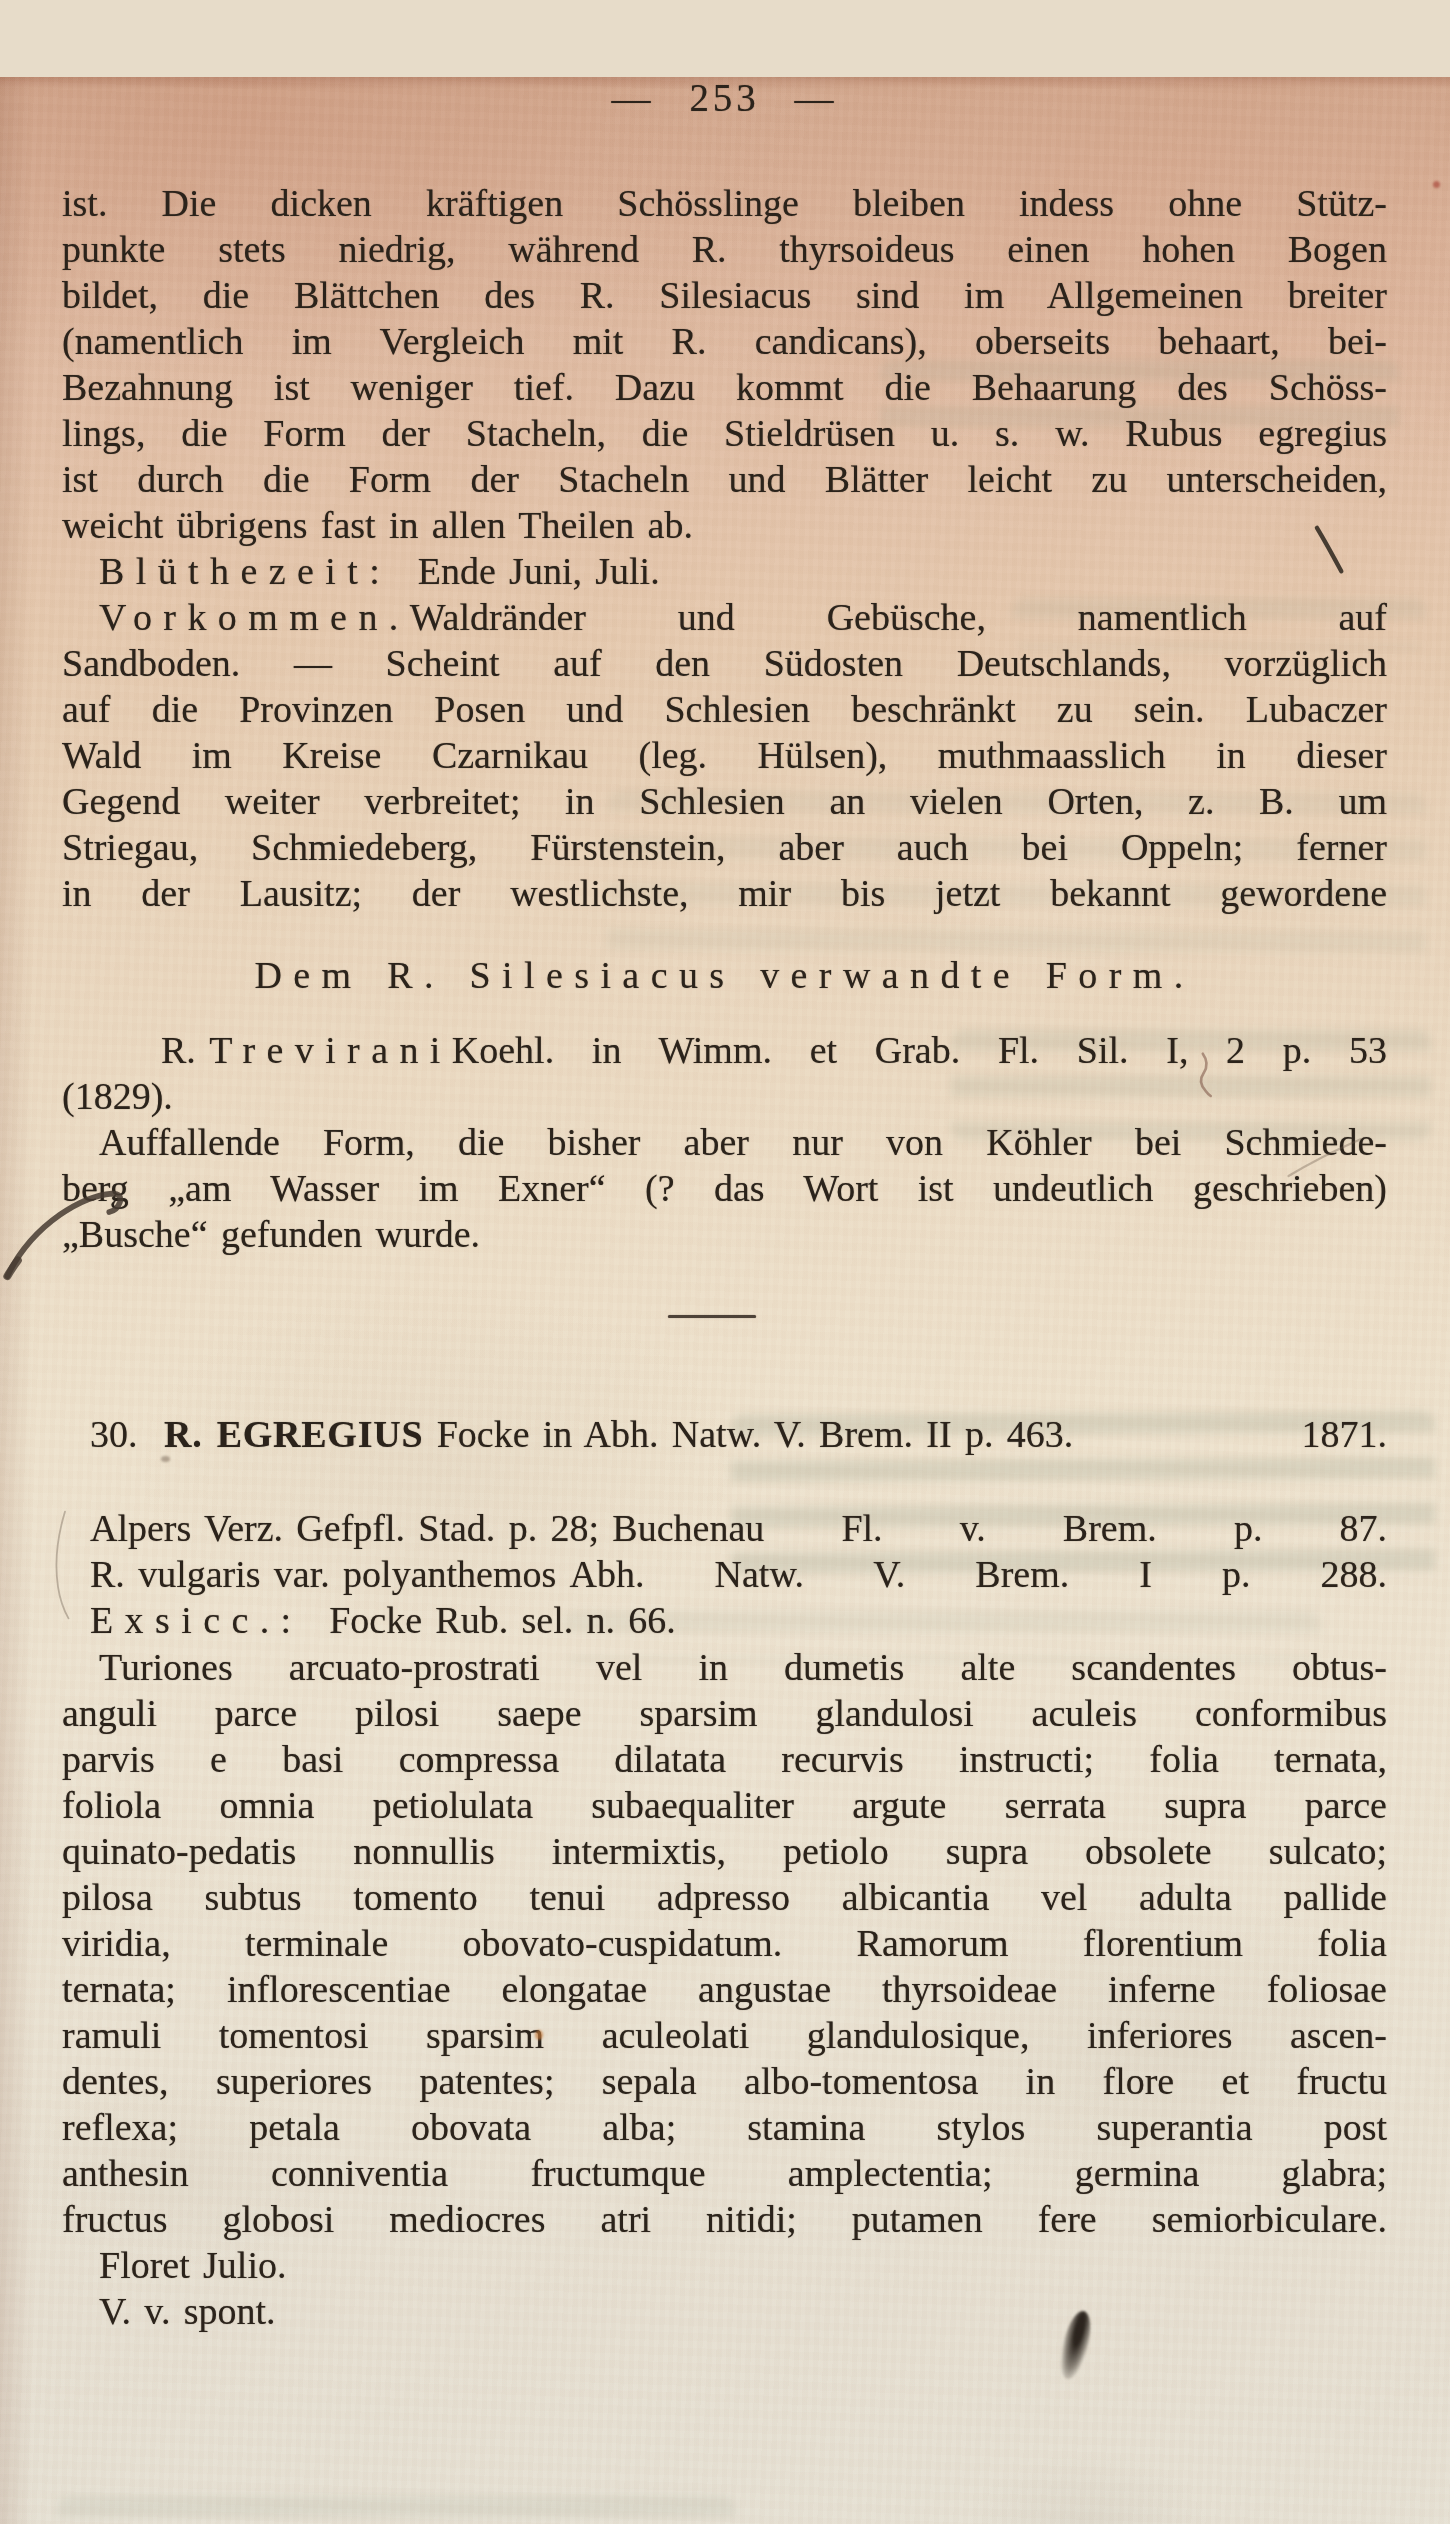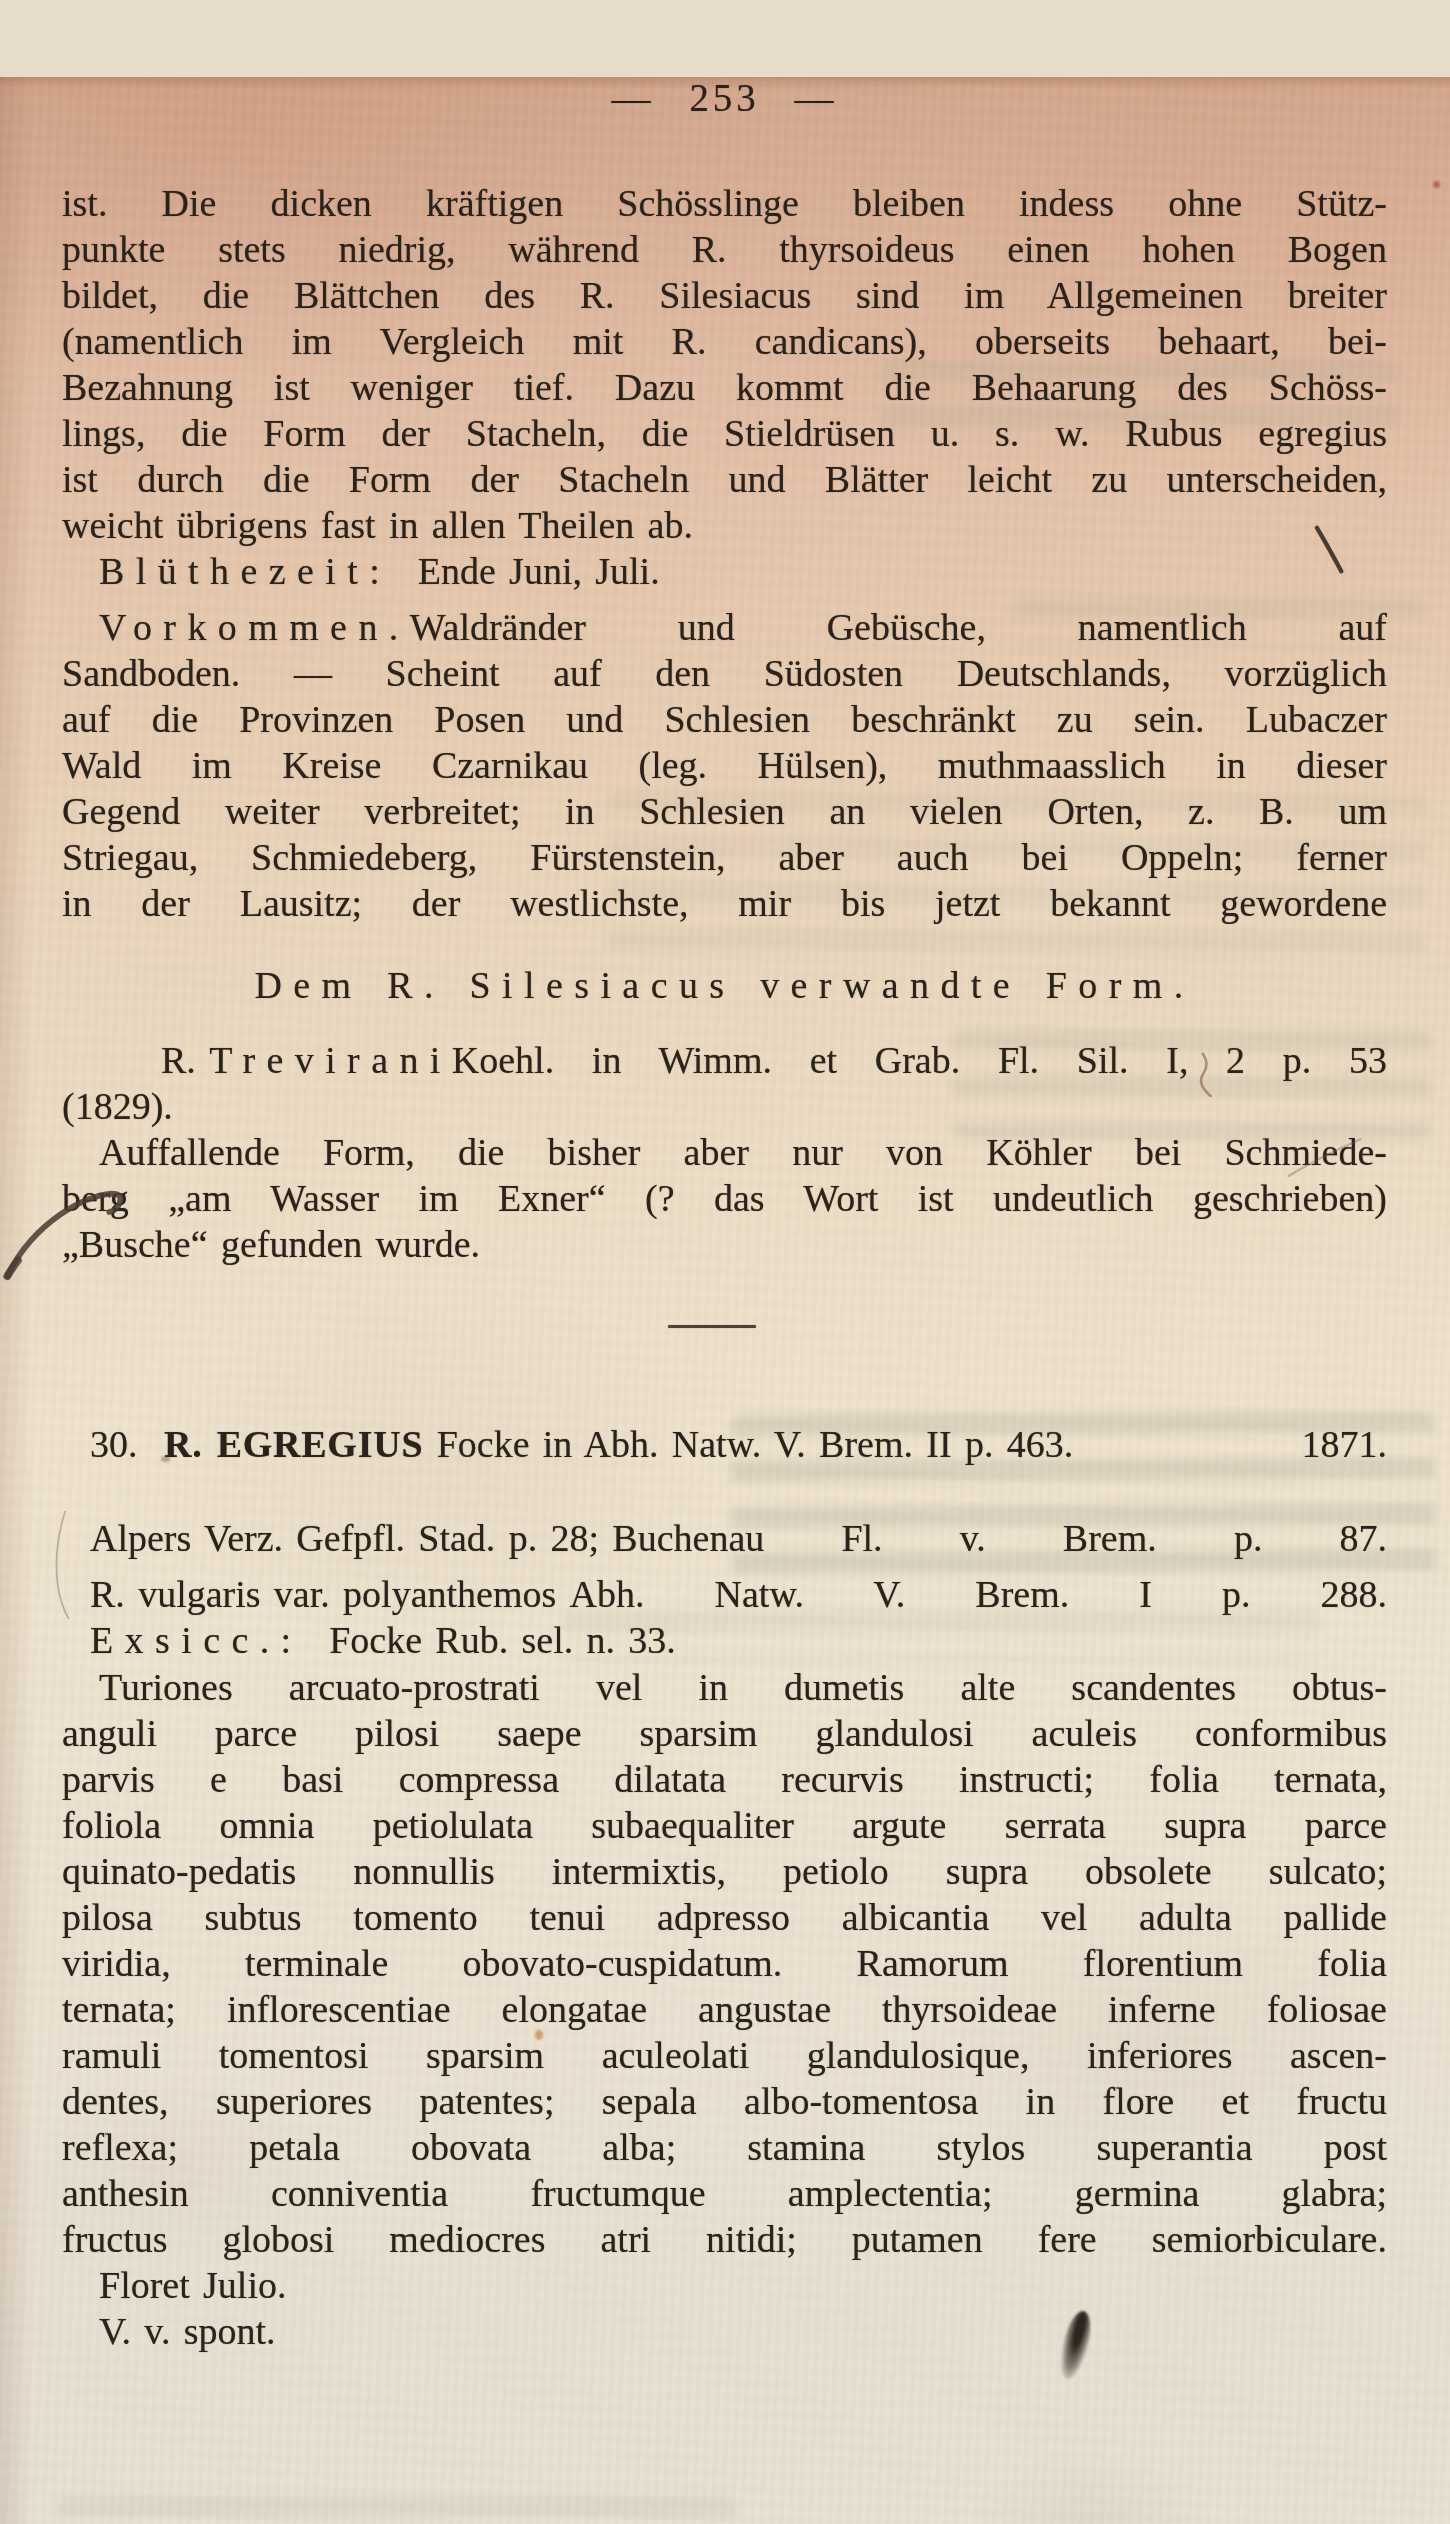--- a/index.html
+++ b/index.html
@@ -44,21 +44,21 @@
     color:#2b231b;
     font-size:38px;
     word-spacing:0.10em;
     text-shadow:0 0 1.1px rgba(43,32,22,.55);
   }
   .block{position:relative;}
   .line{height:46px;line-height:46px;}
   .line.l{white-space:pre;}
   .line.c{text-align:center;white-space:pre;}
   .line.j1{text-align:justify;text-align-last:justify;}
-  .line.jf{display:flex;margin-top:10px;}
+  .line.jf{display:flex;}
   .line.jf span{white-space:pre;}
   .line.jf .grow{flex:1;display:block;white-space:normal;text-align:justify;text-align-last:justify;}
   .line.between{display:flex;justify-content:space-between;}
   .line.between .left span{white-space:pre;}
   .sp{letter-spacing:.30em;}
   .b{font-weight:bold;letter-spacing:.02em;}
   .pagenum{margin-top:77px;height:42px;}
   .pagenum .line{height:42px;line-height:42px;font-size:39px;letter-spacing:.10em;}
   .rule{height:3.5px;}
   .rule-line{
@@ -141,21 +141,21 @@
       </div>
       <div class="block para" style="margin-top: 48px;">
         <div class="line jf" style="padding-left: 28px;">
           <span>Alpers Verz. Gefpfl. Stad. p. 28; </span>
           <span class="grow">Buchenau Fl. v. Brem. p. 87.</span>
         </div>
         <div class="line jf" style="padding-left: 28px;">
           <span>R. vulgaris var. polyanthemos </span>
           <span class="grow">Abh. Natw. V. Brem. I p. 288.</span>
         </div>
-        <div class="line l" style="padding-left: 28px;"><span class="sp">Exsicc.:</span><span>  Focke Rub. sel. n. 33.</span></div>
+        <div class="line l" style="padding-left: 28px;"><span class="sp">Exsicc.:</span><span>  Focke Rub. sel. n. 66.</span></div>
       </div>
       <div class="block para" style="margin-top: 1.8px;">
         <div class="line j1" style="padding-left: 37px;"><span>Turiones arcuato-prostrati vel in dumetis alte scandentes obtus-</span></div>
         <div class="line j1"><span>anguli parce pilosi saepe sparsim glandulosi aculeis conformibus</span></div>
         <div class="line j1"><span>parvis e basi compressa dilatata recurvis instructi; folia ternata,</span></div>
         <div class="line j1"><span>foliola omnia petiolulata subaequaliter argute serrata supra parce</span></div>
         <div class="line j1"><span>quinato-pedatis nonnullis intermixtis, petiolo supra obsolete sulcato;</span></div>
         <div class="line j1"><span>pilosa subtus tomento tenui adpresso albicantia vel adulta pallide</span></div>
         <div class="line j1"><span>viridia, terminale obovato-cuspidatum.  Ramorum florentium folia</span></div>
         <div class="line j1"><span>ternata; inflorescentiae elongatae angustae thyrsoideae inferne foliosae</span></div>

